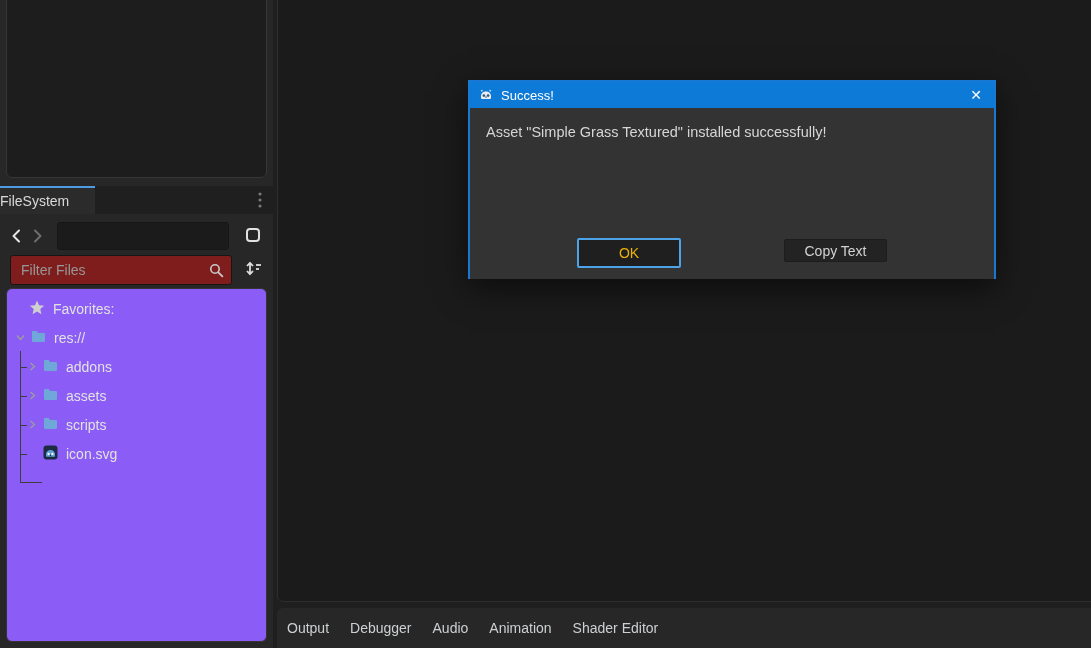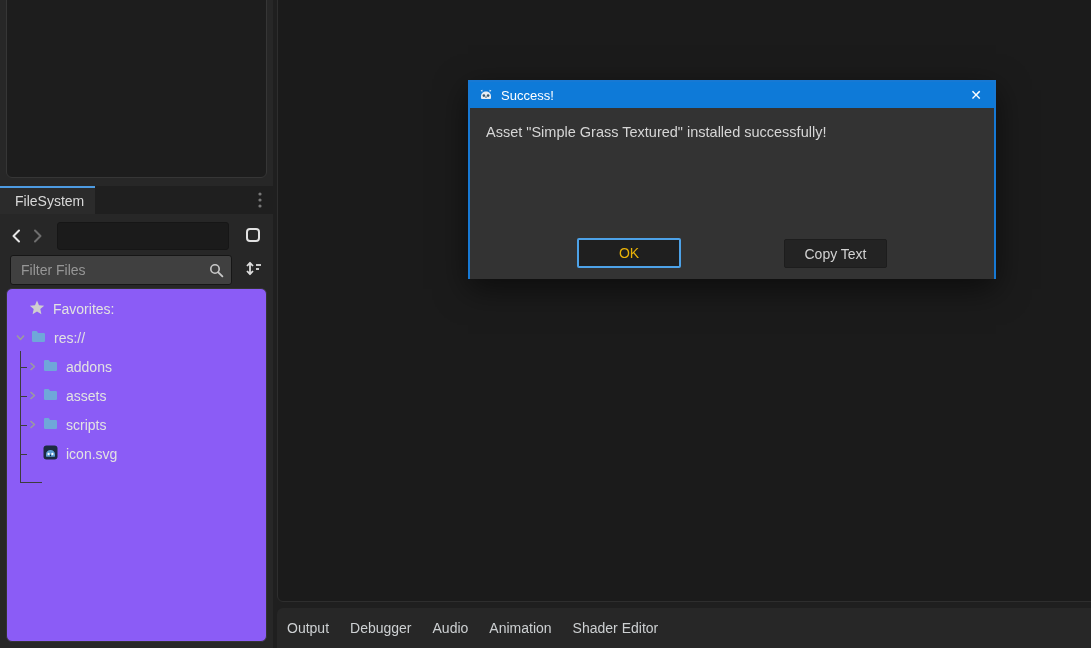--- a/index.html
+++ b/index.html
@@ -9,37 +9,37 @@
          color:#dcdcdc; font-size:14px; }
 
   
   .left-dock { position:absolute; left:0; top:0; width:273px; height:648px; background:#272727; }
   .top-panel { position:absolute; left:6px; top:-6px; width:261px; height:184px;
                background:#1d1d1d; border:1px solid #363636; border-radius:6px; }
 
   .tab-bar { position:absolute; left:0; top:186px; width:273px; height:28px; background:#1f1f1f; }
   .tab-fs { position:absolute; left:0; top:0; width:95px; height:28px; background:#2b2b2b;
             border-top:2px solid #4d9be2; color:#d9d9d9; font-size:14px;
-            display:flex; align-items:center; padding-left:15px; }
+            display:flex; align-items:center; }
   .tabbar-menu { position:absolute; right:4px; top:3px; width:18px; height:22px;
                  display:flex; align-items:center; justify-content:center; color:#787878; }
 
   .nav-row { position:absolute; left:0; top:222px; width:273px; height:28px; }
   .nav-btn { position:absolute; top:0; width:20px; height:28px; display:flex; align-items:center; justify-content:center; }
   .nav-back { left:6px; }
   .nav-fwd  { left:28px; }
   .path-input { position:absolute; left:57px; top:0; width:172px; height:28px;
                 background:#1b1b1b; border:1px solid #161616; border-radius:3px;
                 color:#dcdcdc; font-size:13px; padding:0 8px; outline:none; }
   .split-btn { position:absolute; left:239px; top:0; width:28px; height:28px;
                display:flex; align-items:center; justify-content:center; background:transparent; border:none; }
 
   .filter-row { position:absolute; left:0; top:255px; width:273px; height:30px; }
   .filter-wrap { position:absolute; left:10px; top:0; width:222px; height:30px;
-                 background:#404040; border:1px solid #161616; border-radius:3px; }
+                 background:#7f1d1d; border:1px solid #161616; border-radius:3px; }
   .filter-input { position:absolute; left:0; top:0; width:100%; height:100%; background:transparent;
                   border:none; outline:none; color:#dcdcdc; font-size:14px; padding:0 30px 0 10px; }
   .filter-input::placeholder { color:#979797; opacity:1; }
   .filter-search { position:absolute; right:7px; top:7px; }
   .sort-btn { position:absolute; left:239px; top:1px; width:28px; height:28px;
               display:flex; align-items:center; justify-content:center; background:transparent; border:none; }
 
   .tree-panel { position:absolute; left:6px; top:288px; width:261px; height:354px;
                 background:#8b5cf6; border:1px solid #343434; border-radius:6px; overflow:hidden; }
   .trow { position:relative; height:29px; display:flex; align-items:center; color:#e2e2e2;
@@ -69,21 +69,21 @@
   .dialog-titlebar { position:absolute; left:0; top:0; width:100%; height:26px; background:#0e7ad8;
                      display:flex; align-items:center; padding:0 8px; }
   .dialog-title { color:#ffffff; font-size:13px; margin-left:7px;text-align:right; }
   .dialog-close { margin-left:auto; color:#ffffff; font-size:14px; width:20px; height:20px;
                   display:flex; align-items:center; justify-content:center; cursor:default; }
   .dialog-body { position:absolute; left:0; top:26px; width:100%; height:171px; background:#333333; }
   .dialog-msg { position:absolute; left:16px; top:16px; color:#d6d6d6; font-size:14.5px; }
   .btn-ok { position:absolute; left:107px; top:130px; width:104px; height:30px;
             background:#1f1f1f; border:2px solid #4da2e8; border-radius:2px;
             color:#eab308; font-size:14px; font-family:"Liberation Sans", sans-serif; }
-  .btn-copy { position:absolute; left:314px; top:131px; width:103px; height:29px;
+  .btn-copy { position:absolute; left:314px; top:131px; width:103px; height:23px;
               background:#232323; border:1px solid #1d1d1d; border-radius:2px;
               color:#d2d2d2; font-size:14px; font-family:"Liberation Sans", sans-serif; }
 </style>
 </head>
 <body>
 
 <div class="app">
 
   <div class="left-dock">
     <div class="top-panel"></div>

